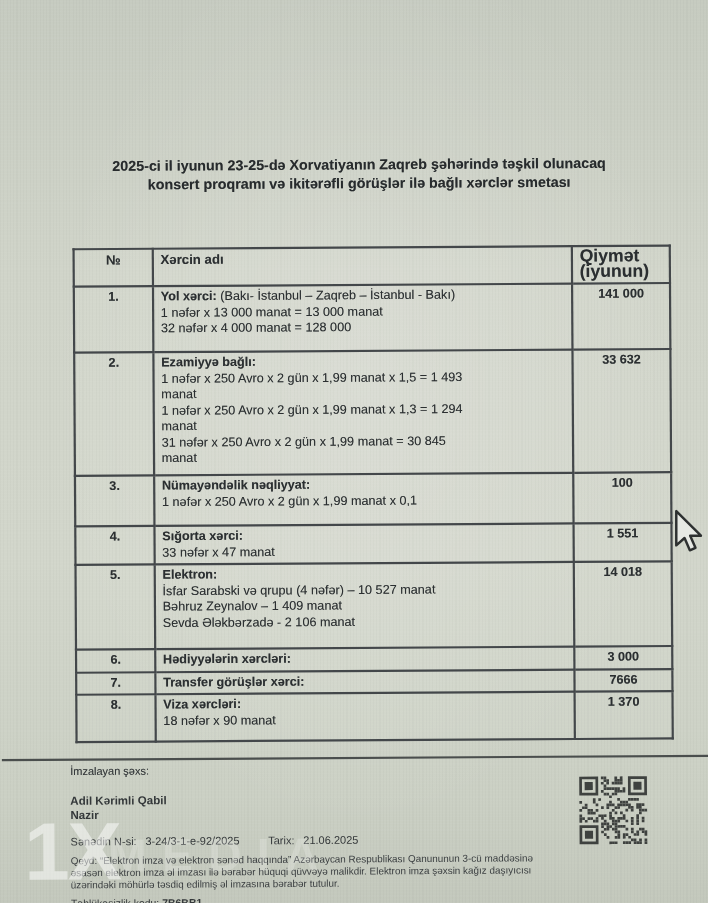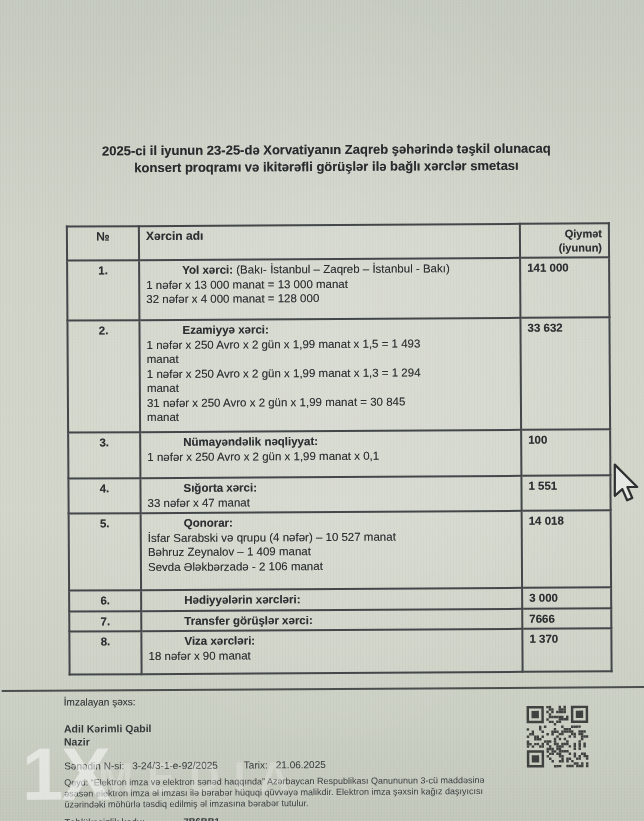--- a/index.html
+++ b/index.html
@@ -33,25 +33,25 @@
     border-collapse:collapse;table-layout:fixed;
     font-size:11.5px;line-height:14.5px;color:#2b2f31;
     text-shadow:0 0 .4px rgba(70,75,75,.5);
   }
   table.exp th,table.exp td{
     border:2px solid #43474a;vertical-align:top;padding:2px 6px;
     background:rgba(255,255,255,0.05);
   }
   th.h-num{width:58px;text-align:center;font-size:12px;padding-top:4px;}
   th.h-name{width:367px;text-align:left;font-size:12px;padding-left:10px;padding-top:4px;}
-  th.h-price{width:75px;text-align:right;font-size:11px;line-height:14px;padding-top:4px;}
+  th.h-price{width:75px;text-align:left;font-size:16px;line-height:14px;padding-top:4px;}
   td.c-num{text-align:center;font-weight:bold;padding-top:3px;}
   td.c-name{padding-left:10px;padding-top:3px;}
-  td.c-price{text-align:left;font-weight:bold;padding-top:3px;}
-  .b{font-weight:bold;margin-left:36px;}
+  td.c-price{text-align:center;font-weight:bold;padding-top:3px;}
+  .b{font-weight:bold;}
   .detail{font-weight:normal;}
   .rule{position:absolute;left:0;top:688px;width:644px;height:2px;background:#4a4e4d;}
   .footer{position:absolute;left:62px;top:695px;width:455px;color:#34383a;}
   .f-label{font-size:10px;margin:0 0 0 0;text-shadow:0 0 .4px rgba(70,75,75,.5);}
   .f-name{font-size:10.5px;font-weight:bold;margin-top:15px;}
   .f-title{font-size:10.5px;font-weight:bold;margin-top:1px;}
   .f-doc{font-size:10px;margin-top:13px;}
   .f-doc .gap{display:inline-block;width:26px;}
   .f-doc .sp{display:inline-block;width:8px;}
   .f-note{font-size:9px;line-height:11px;margin:6px 0 0 0;width:448px;color:#3a3e40;}
@@ -86,36 +86,36 @@
         </tr>
       </thead>
       <tbody id="rows">
           <tr style="height: 60px;">
             <td class="c-num">1.</td>
             <td class="c-name"><span class="b">Yol xərci:</span><span> (Bakı- İstanbul – Zaqreb – İstanbul - Bakı)</span><div class="detail">1 nəfər x 13 000 manat = 13 000 manat</div><div class="detail">32 nəfər x 4 000 manat = 128 000</div></td>
             <td class="c-price">141 000</td>
           </tr>
           <tr style="height: 112px;">
             <td class="c-num">2.</td>
-            <td class="c-name"><span class="b">Ezamiyyə xərci:</span><div class="detail">1 nəfər x 250 Avro x 2 gün x 1,99 manat x 1,5 = 1 493</div><div class="detail">manat</div><div class="detail">1 nəfər x 250 Avro x 2 gün x 1,99 manat x 1,3 = 1 294</div><div class="detail">manat</div><div class="detail">31 nəfər x 250 Avro x 2 gün x 1,99 manat = 30 845</div><div class="detail">manat</div></td>
+            <td class="c-name"><span class="b">Ezamiyyə bağlı:</span><div class="detail">1 nəfər x 250 Avro x 2 gün x 1,99 manat x 1,5 = 1 493</div><div class="detail">manat</div><div class="detail">1 nəfər x 250 Avro x 2 gün x 1,99 manat x 1,3 = 1 294</div><div class="detail">manat</div><div class="detail">31 nəfər x 250 Avro x 2 gün x 1,99 manat = 30 845</div><div class="detail">manat</div></td>
             <td class="c-price">33 632</td>
           </tr>
           <tr style="height: 46px;">
             <td class="c-num">3.</td>
             <td class="c-name"><span class="b">Nümayəndəlik nəqliyyat:</span><div class="detail">1 nəfər x 250 Avro x 2 gün x 1,99  manat x 0,1</div></td>
             <td class="c-price">100</td>
           </tr>
           <tr style="height: 33px;">
             <td class="c-num">4.</td>
             <td class="c-name"><span class="b">Sığorta xərci:</span><div class="detail">33 nəfər x 47 manat</div></td>
             <td class="c-price">1 551</td>
           </tr>
           <tr style="height: 77px;">
             <td class="c-num">5.</td>
-            <td class="c-name"><span class="b">Qonorar:</span><div class="detail">İsfar Sarabski və qrupu (4 nəfər) – 10 527 manat</div><div class="detail">Bəhruz Zeynalov – 1 409 manat</div><div class="detail">Sevda Ələkbərzadə - 2 106 manat</div></td>
+            <td class="c-name"><span class="b">Elektron:</span><div class="detail">İsfar Sarabski və qrupu (4 nəfər) – 10 527 manat</div><div class="detail">Bəhruz Zeynalov – 1 409 manat</div><div class="detail">Sevda Ələkbərzadə - 2 106 manat</div></td>
             <td class="c-price">14 018</td>
           </tr>
           <tr style="height: 16px;">
             <td class="c-num">6.</td>
             <td class="c-name"><span class="b">Hədiyyələrin xərcləri:</span></td>
             <td class="c-price">3 000</td>
           </tr>
           <tr style="height: 16px;">
             <td class="c-num">7.</td>
             <td class="c-name"><span class="b">Transfer görüşlər xərci:</span></td>

